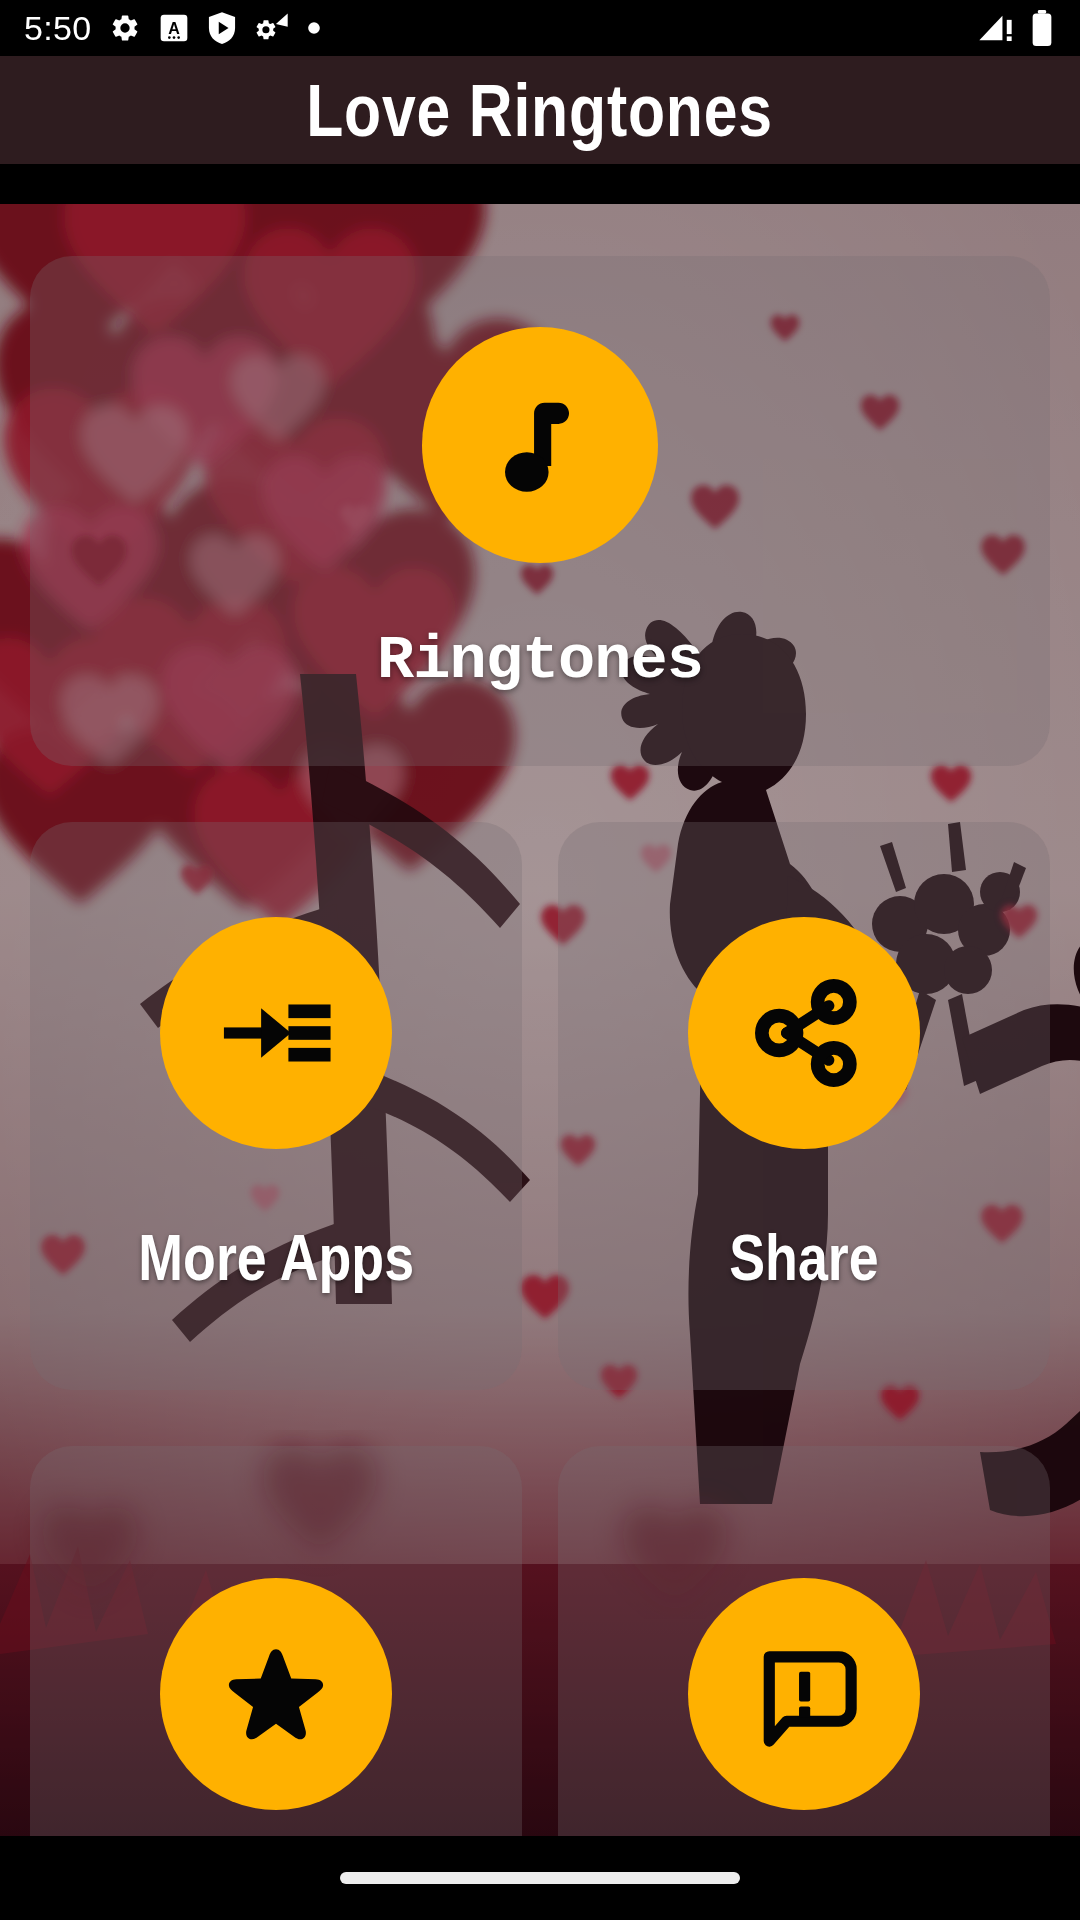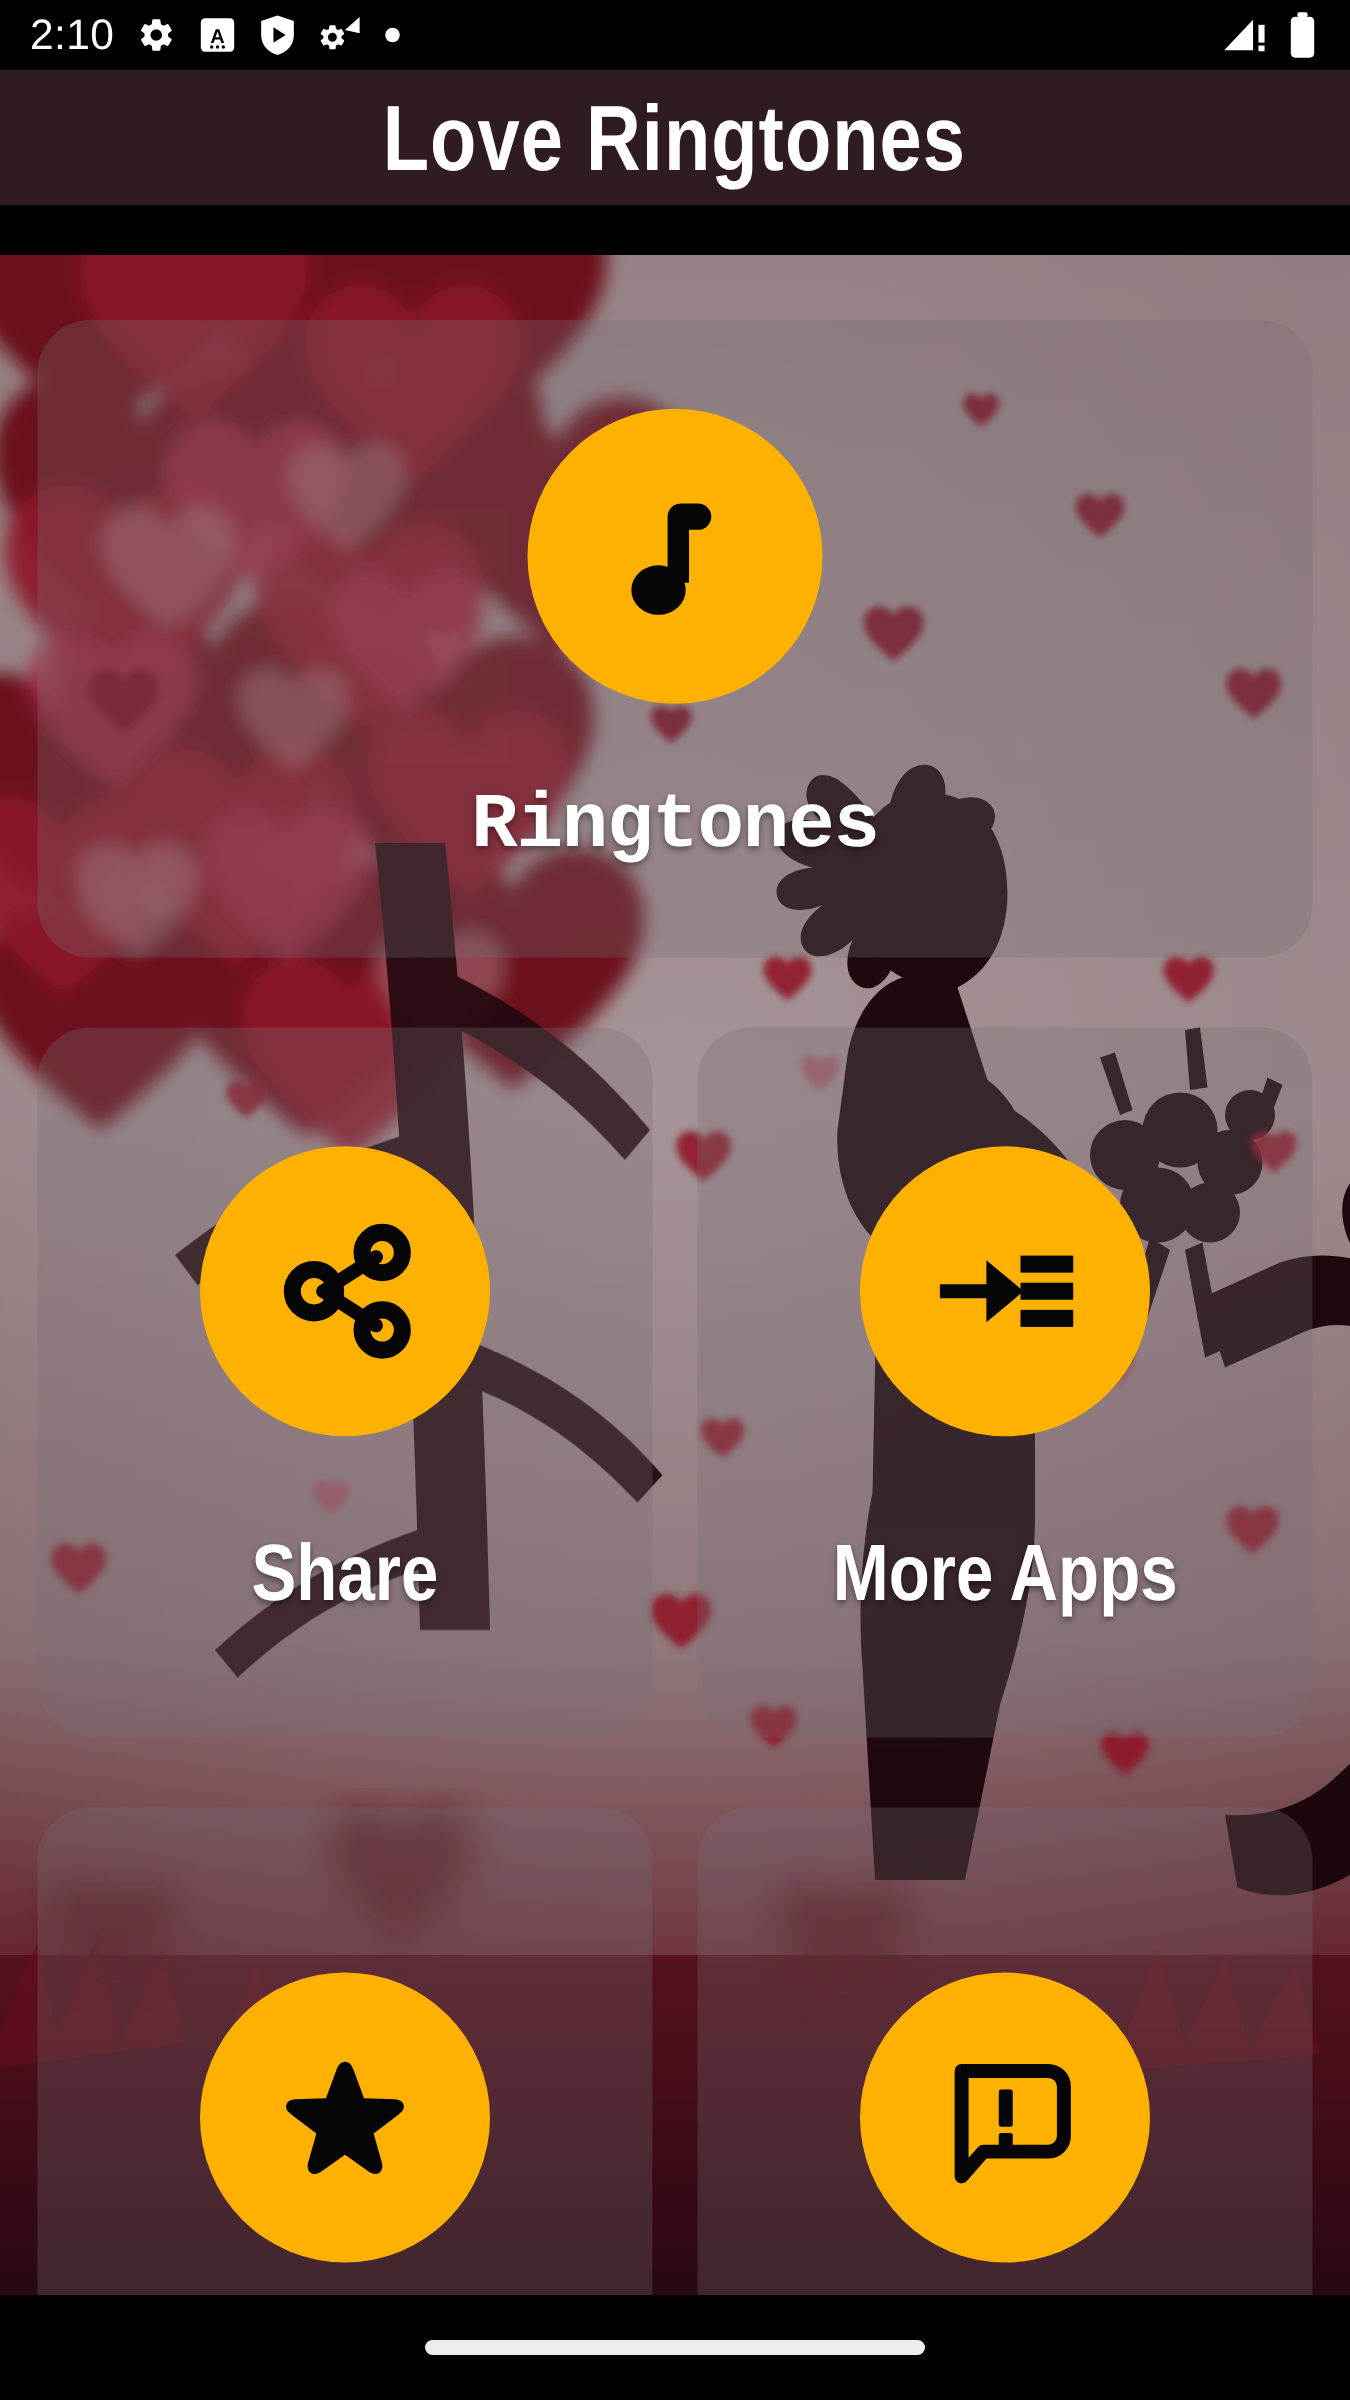--- a/index.html
+++ b/index.html
@@ -256,21 +256,21 @@
         <use href="#hrt" x="260" y="1240" width="120" height="110"></use>
         <use href="#hrt" x="620" y="1300" width="110" height="101"></use>
         <use href="#hrt" x="40" y="1300" width="100" height="92"></use>
       </g>
     </svg>
     <div id="bg-tint"></div>
   </div>
 
   <div id="status-bar">
     <div id="status-left">
-      <span id="clock">2:10</span>
+      <span id="clock">5:50</span>
 
       <span class="sicon">
         <svg width="32" height="32" viewBox="0 0 24 24" fill="#fff">
           <path d="M19.1 12.9a7.5 7.5 0 0 0 .06-.9 7.5 7.5 0 0 0-.06-.9l2-1.5a.5.5 0 0 0 .12-.62l-1.9-3.3a.5.5 0 0 0-.6-.22l-2.35.95a7.3 7.3 0 0 0-1.56-.9l-.36-2.5a.5.5 0 0 0-.5-.41h-3.8a.5.5 0 0 0-.5.41l-.36 2.5c-.56.23-1.08.53-1.56.9L5.38 5.46a.5.5 0 0 0-.6.22l-1.9 3.3a.5.5 0 0 0 .12.62l2 1.5a7.5 7.5 0 0 0 0 1.8l-2 1.5a.5.5 0 0 0-.12.62l1.9 3.3c.13.22.38.3.6.22l2.35-.95c.48.37 1 .67 1.56.9l.36 2.5c.04.24.25.41.5.41h3.8c.25 0 .46-.17.5-.41l.36-2.5c.56-.23 1.08-.53 1.56-.9l2.35.95c.22.08.47 0 .6-.22l1.9-3.3a.5.5 0 0 0-.12-.62l-2-1.5zM12 15.5A3.5 3.5 0 1 1 15.5 12 3.5 3.5 0 0 1 12 15.5z"></path>
         </svg>
       </span>
 
       <span class="sicon">
         <svg width="30" height="32" viewBox="0 0 22 24">
           <rect x="1" y="2" width="20" height="20" rx="2.5" fill="#fff"></rect>
@@ -332,46 +332,46 @@
         <svg width="132" height="132" viewBox="0 0 100 100">
           <path d="M45.5 26 C45.5 21.6 49.1 18 53.5 18 L64 18 C68.4 18 72 21.6 72 26
                    C72 30.4 68.4 34 64 34 L58.5 34 L58.5 66 L45.5 66 Z" fill="#050505"></path>
           <ellipse cx="40" cy="70.5" rx="16.5" ry="15" fill="#050505"></ellipse>
         </svg>
       </div>
       <div class="card-label" id="label-ringtones">Ringtones</div>
     </div>
 
     <div class="row">
+      <div class="card card-half">
+        <div class="circle circle-sm">
+          <svg width="124" height="124" viewBox="0 0 100 100">
+            <rect x="8" y="45.5" width="36" height="9" fill="#050505"></rect>
+            <path d="M38 30 L62 50 L38 70 Z" fill="#050505"></path>
+            <rect x="60" y="27" width="34" height="11" fill="#050505"></rect>
+            <rect x="60" y="44.5" width="34" height="11" fill="#050505"></rect>
+            <rect x="60" y="62" width="34" height="11" fill="#050505"></rect>
+          </svg>
+        </div>
+        <div class="card-label label-half">More Apps</div>
+      </div>
+
       <div class="card card-half">
         <div class="circle circle-sm">
           <svg width="124" height="124" viewBox="0 0 100 100">
             <g stroke="#050505" stroke-width="9" fill="none" stroke-linecap="round">
               <line x1="36" y1="50" x2="70" y2="28"></line>
               <line x1="36" y1="50" x2="70" y2="72"></line>
             </g>
             <circle cx="30" cy="50" r="14" fill="none" stroke="#050505" stroke-width="11"></circle>
             <circle cx="74" cy="25" r="13" fill="none" stroke="#050505" stroke-width="11"></circle>
             <circle cx="74" cy="75" r="13" fill="none" stroke="#050505" stroke-width="11"></circle>
           </svg>
         </div>
         <div class="card-label label-half">Share</div>
-      </div>
-
-      <div class="card card-half">
-        <div class="circle circle-sm">
-          <svg width="124" height="124" viewBox="0 0 100 100">
-            <rect x="8" y="45.5" width="36" height="9" fill="#050505"></rect>
-            <path d="M38 30 L62 50 L38 70 Z" fill="#050505"></path>
-            <rect x="60" y="27" width="34" height="11" fill="#050505"></rect>
-            <rect x="60" y="44.5" width="34" height="11" fill="#050505"></rect>
-            <rect x="60" y="62" width="34" height="11" fill="#050505"></rect>
-          </svg>
-        </div>
-        <div class="card-label label-half">More Apps</div>
       </div>
     </div>
 
     <div class="row">
       <div class="card card-half">
         <div class="circle circle-sm">
           <svg width="124" height="124" viewBox="0 0 100 100">
             <path d="M50 14 C53 14 54.5 16.5 55.6 19.5 L62.3 37.5 L82 38.2
                      C85.8 38.3 88 40.3 88 43 C88 45.4 86 46.9 83.6 48.8
                      L68.5 60.4 L73.8 79.2 C74.7 82.4 73.6 85.2 71.2 86.2

